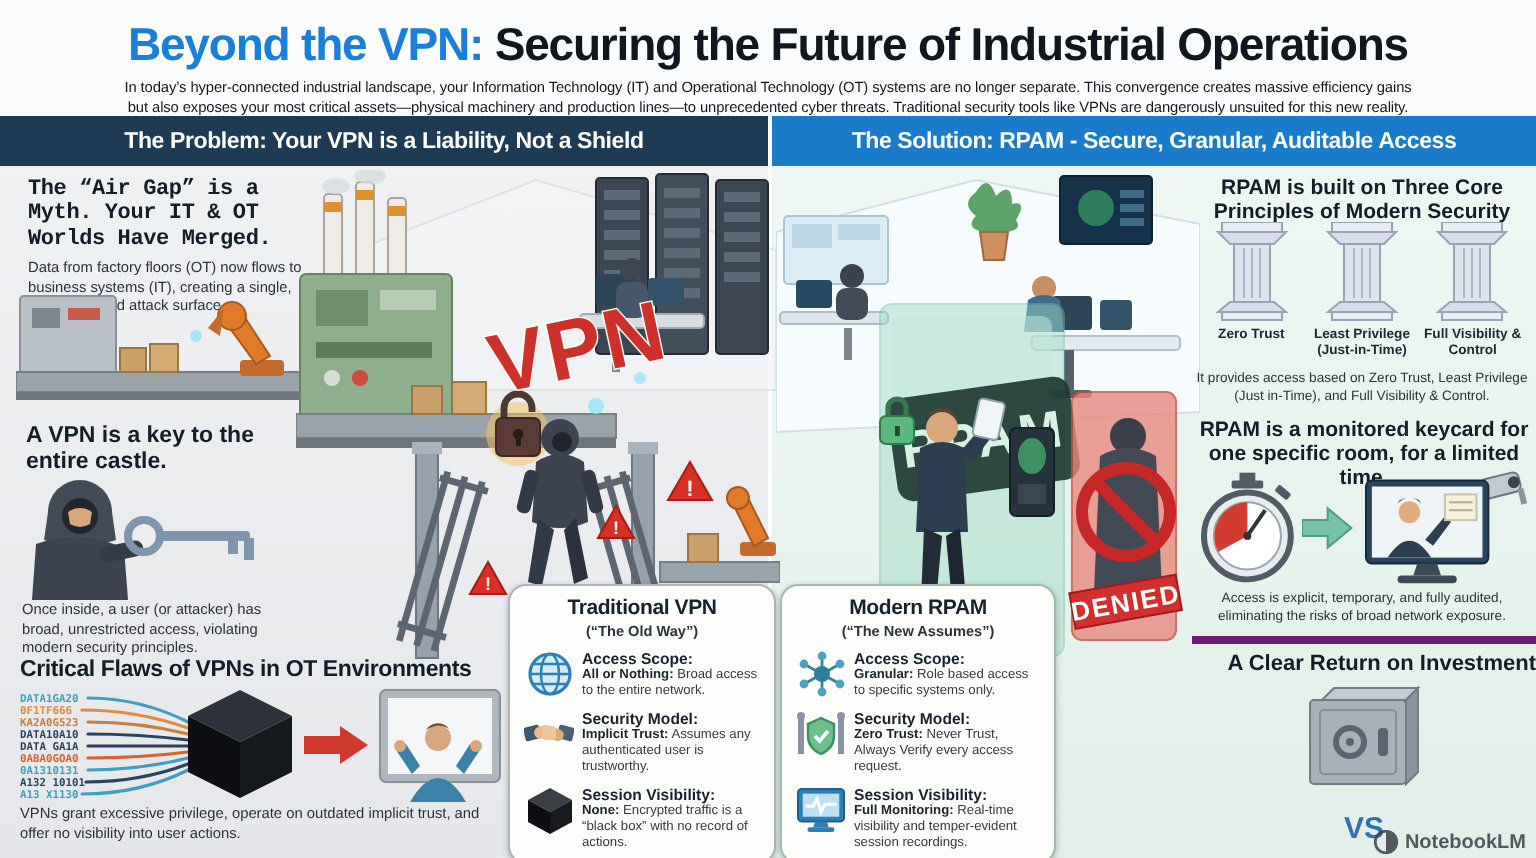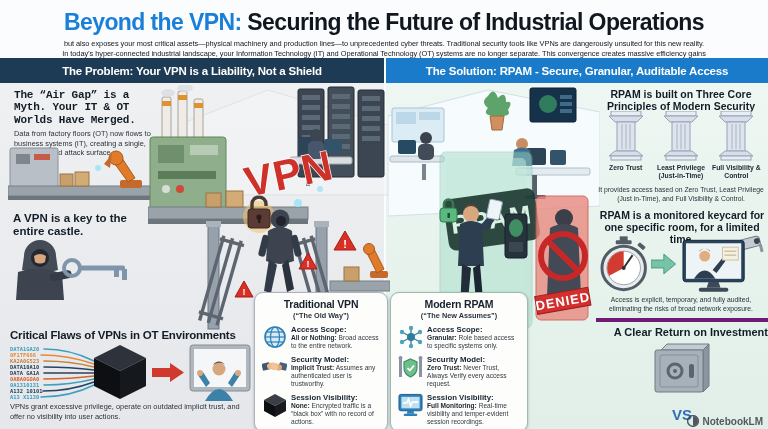--- a/index.html
+++ b/index.html
@@ -75,22 +75,22 @@
   .stream-txt { font-family:"DejaVu Sans Mono", monospace; font-size:5.4px; font-weight:bold; }
 </style>
 </head>
 <body>
 
 <div class="canvas">
 
   <div class="hdr">
     <h1><span class="accent">Beyond the VPN:</span><span> Securing the Future of Industrial Operations</span></h1>
     <div class="sub">
+      <div>In today’s hyper-connected industrial landscape, your Information Technology (IT) and Operational Technology (OT) systems are no longer separate. This convergence creates massive efficiency gains</div>
       <div>but also exposes your most critical assets—physical machinery and production lines—to unprecedented cyber threats. Traditional security tools like VPNs are dangerously unsuited for this new reality.</div>
-      <div>In today’s hyper-connected industrial landscape, your Information Technology (IT) and Operational Technology (OT) systems are no longer separate. This convergence creates massive efficiency gains</div>
     </div>
   </div>
 
   <div class="panel-left"></div>
   <div class="panel-right"></div>
   <div class="band problem">The Problem: Your VPN is a Liability, Not a Shield</div>
   <div class="band solution">The Solution: RPAM - Secure, Granular, Auditable Access</div>
 
   <div class="airgap">
     <h3 class="h-dark">The “Air Gap” is a Myth. Your IT &amp; OT Worlds Have Merged.</h3>
@@ -253,20 +253,21 @@
     <path d="M24,18 q6,-4 12,0 l-1,6 q-5,3 -10,0 Z" fill="#d9a77e"></path>
     <path d="M8,34 Q30,26 52,36 L54,62 L6,62 Z" fill="#3d4450"></path>
     <rect x="40" y="36" width="22" height="8" rx="4" fill="#353c48" transform="rotate(-12 40 40)"></rect>
     <g>
       <circle cx="62" cy="30" r="8" fill="none" stroke="#7e95ab" stroke-width="4"></circle>
       <rect x="69" y="27.5" width="46" height="5" rx="2" fill="#7e95ab"></rect>
       <rect x="104" y="31" width="5" height="8" fill="#7e95ab"></rect>
       <rect x="112" y="31" width="5" height="11" fill="#7e95ab"></rect>
     </g>
   </svg>
+  <p class="castle-body body-txt">Once inside, a user (or attacker) has broad, unrestricted access, violating modern security principles.</p>
 
   <div class="flaws-h h-dark">Critical Flaws of VPNs in OT Environments</div>
   <svg class="scene" style="left:8px; top:343px;" width="244" height="58" viewBox="0 0 244 58">
     <g>
       <text class="stream-txt" x="2" y="8" style="fill: rgb(62, 159, 192);">DATA1GA20</text>
       <text class="stream-txt" x="2" y="14" style="fill: rgb(226, 137, 59);">0F1TF666</text>
       <text class="stream-txt" x="2" y="20" style="fill: rgb(200, 128, 58);">KA2A0G523</text>
       <text class="stream-txt" x="2" y="26" style="fill: rgb(39, 68, 94);">DATA10A10</text>
       <text class="stream-txt" x="2" y="32" style="fill: rgb(46, 63, 85);">DATA GA1A</text>
       <text class="stream-txt" x="2" y="38" style="fill: rgb(217, 98, 43);">0ABA0GOA0</text>

